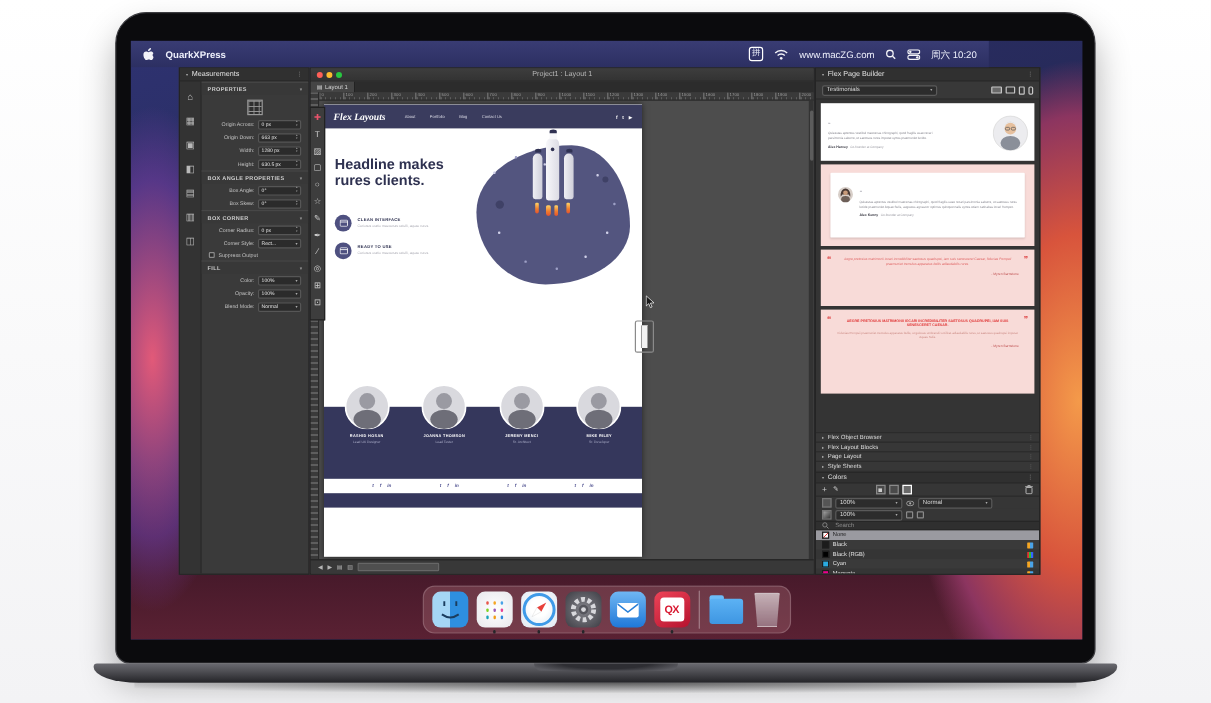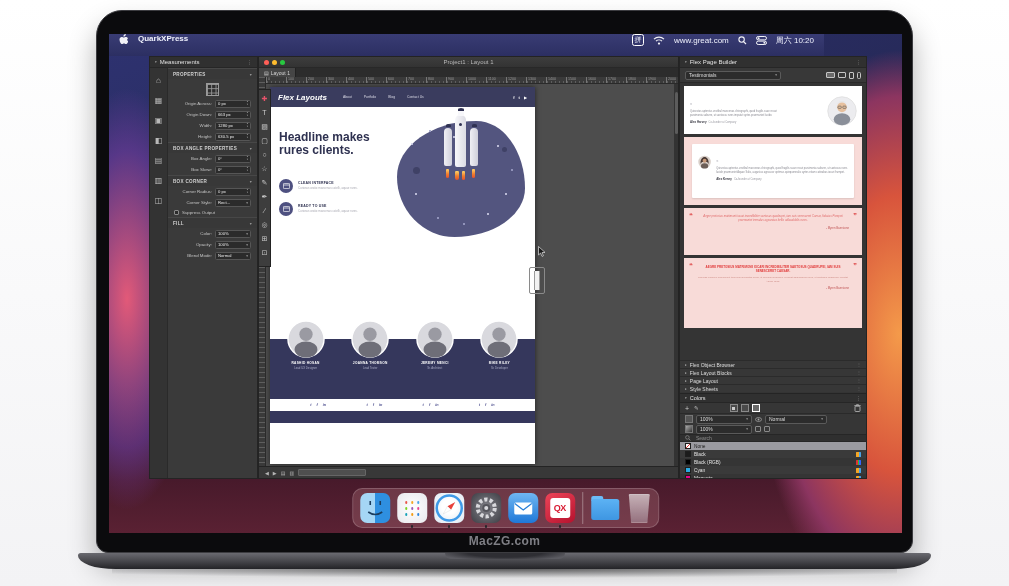--- a/index.html
+++ b/index.html
@@ -18,21 +18,21 @@
     background:radial-gradient(60% 100% at 50% 0,rgba(0,0,0,.55),rgba(0,0,0,0));}
 
   .display{position:absolute;left:12px;top:23px;width:793px;height:499px;overflow:hidden;background:#23264f;}
   .wallpaper{position:absolute;inset:0;background:
     radial-gradient(95px 270px at 18px 265px, rgba(236,92,122,.95), rgba(122,62,162,.55) 55%, rgba(0,0,0,0) 78%),
     radial-gradient(170px 330px at 790px 300px, #f49a4a, #d8543c 42%, #8c3560 72%, rgba(0,0,0,0) 86%),
     linear-gradient(to top, #5a2133 0px, #481a2b 52px, rgba(40,20,50,0) 150px),
     linear-gradient(160deg,#2e3270,#23264f 60%,#1d2040);}
 
   
-  .menubar{position:absolute;left:0;top:0;width:715px;height:22px;display:flex;align-items:flex-start;
+  .menubar{position:absolute;left:0;top:0;width:715px;height:22px;display:flex;align-items:center;
     padding:0 10px;gap:10px;background:linear-gradient(#393c74,#2c2f62);color:#eef0fc;font-size:8px;z-index:50;}
   .menubar .appname{font-weight:bold;}
   .menus{display:flex;gap:11px;list-style:none;margin:0;padding:0;}
   .menus li{cursor:default;white-space:nowrap;}
   .mb-right{margin-left:auto;display:flex;align-items:center;gap:9px;}
   .ime{width:12px;height:12px;border:1px solid #fff;border-radius:2.5px;font-size:7px;line-height:10px;text-align:center;}
   .mb-url{font-size:8px;}
   .mb-clock{font-size:8px;white-space:nowrap;}
 
   
@@ -89,21 +89,21 @@
   .statusbar{position:absolute;left:0;right:0;bottom:0;height:12px;background:#383838;border-top:1px solid #242424;
     display:flex;align-items:center;gap:4px;padding:0 6px;font-size:5px;color:#b5b5b5;}
   .zoombox{width:68px;height:7px;background:#4f4f4f;border:1px solid #666;border-radius:1px;}
   .phandle{position:absolute;left:263px;top:183px;width:16px;height:27px;background:#f2f2f2;border:1px solid #8a8a8a;
     border-radius:2px;background-image:repeating-linear-gradient(90deg,transparent 0 4px,#9a9a9a 4px 5px);background-clip:content-box;padding:3px 4px;}
   .cursor{position:absolute;left:272px;top:162px;}
 
   
   .page{position:absolute;left:4px;top:3px;width:265px;height:377px;background:#fff;box-shadow:0 0 5px rgba(0,0,0,.55);overflow:hidden;}
   .dnav{height:20px;background:#3a3c5e;display:flex;align-items:center;padding:0 8px;}
-  .dlogo{font-family:Liberation Sans, sans-serif;font-style:italic;font-weight:bold;font-size:8px;color:#fff;}
+  .dlogo{font-family:Liberation Serif, serif;font-style:italic;font-weight:bold;font-size:8px;color:#fff;}
   .dlinks{display:flex;gap:12px;margin-left:16px;font-size:3.4px;color:#d8d8e4;}
   .dsocial{margin-left:auto;display:flex;gap:4px;font-size:4px;color:#fff;font-weight:bold;}
   .hero{position:relative;height:152px;}
   .h1{position:absolute;left:9px;top:24px;font-family:"DejaVu Serif",serif;font-weight:bold;font-size:12px;
     line-height:12.5px;color:#2e3150;}
   .feats{position:absolute;left:9px;top:72px;}
   .feat{display:flex;gap:5px;margin-bottom:9px;width:100px;}
   .ficon{flex:0 0 14px;width:14px;height:14px;border-radius:50%;background:#4e5080;display:flex;align-items:center;justify-content:center;}
   .ftitle{font-size:3.5px;font-weight:bold;color:#2e3150;letter-spacing:.2px;margin-top:2px;}
   .fdesc{font-size:2.9px;color:#a9a9b2;line-height:3.8px;margin-top:1.5px;width:62px;}
@@ -242,21 +242,21 @@
         <span class="appname">QuarkXPress</span>
         <div class="mb-right">
           <span class="ime">拼</span>
           <span>
             <svg width="12" height="9" viewBox="0 0 12 9" class="avsvg">
                 <path d="M1 3.2A7 7 0 0 1 11 3.2" stroke="#f2f2f7" stroke-width="1.1" fill="none"></path>
                 <path d="M3 5.2A4.3 4.3 0 0 1 9 5.2" stroke="#f2f2f7" stroke-width="1.1" fill="none"></path>
                 <circle cx="6" cy="7.6" r="1.1" fill="#f2f2f7"></circle>
               </svg>
           </span>
-          <span class="mb-url">www.great.com</span>
+          <span class="mb-url">www.macZG.com</span>
           <span>
             <svg width="9" height="9" viewBox="0 0 9 9" class="avsvg">
                 <circle cx="3.6" cy="3.6" r="2.7" stroke="#f2f2f7" stroke-width="1.1" fill="none"></circle>
                 <path d="M5.8 5.8 L8 8" stroke="#f2f2f7" stroke-width="1.2"></path>
               </svg>
           </span>
           <span>
             <svg width="11" height="9" viewBox="0 0 11 9" class="avsvg">
                 <rect x=".5" y=".5" width="10" height="3.4" rx="1.7" stroke="#f2f2f7" fill="none"></rect>
                 <circle cx="2.6" cy="2.2" r="1" fill="#f2f2f7"></circle>
@@ -811,20 +811,19 @@
         </span>
         <span class="dock-sep"></span>
         <span class="dicon ic-folder">
           <i class="folder-tab"></i>
             <i class="folder-body"></i>
         </span>
         <span class="ic-trash"></span>
       </div>
 
     </div>
-    <div class="brand-chin">MacZG.com</div>
   </div>
 
   <div class="base">
       <i class="base-notch"></i>
     </div>
 
 </div>
 
 </body></html>

